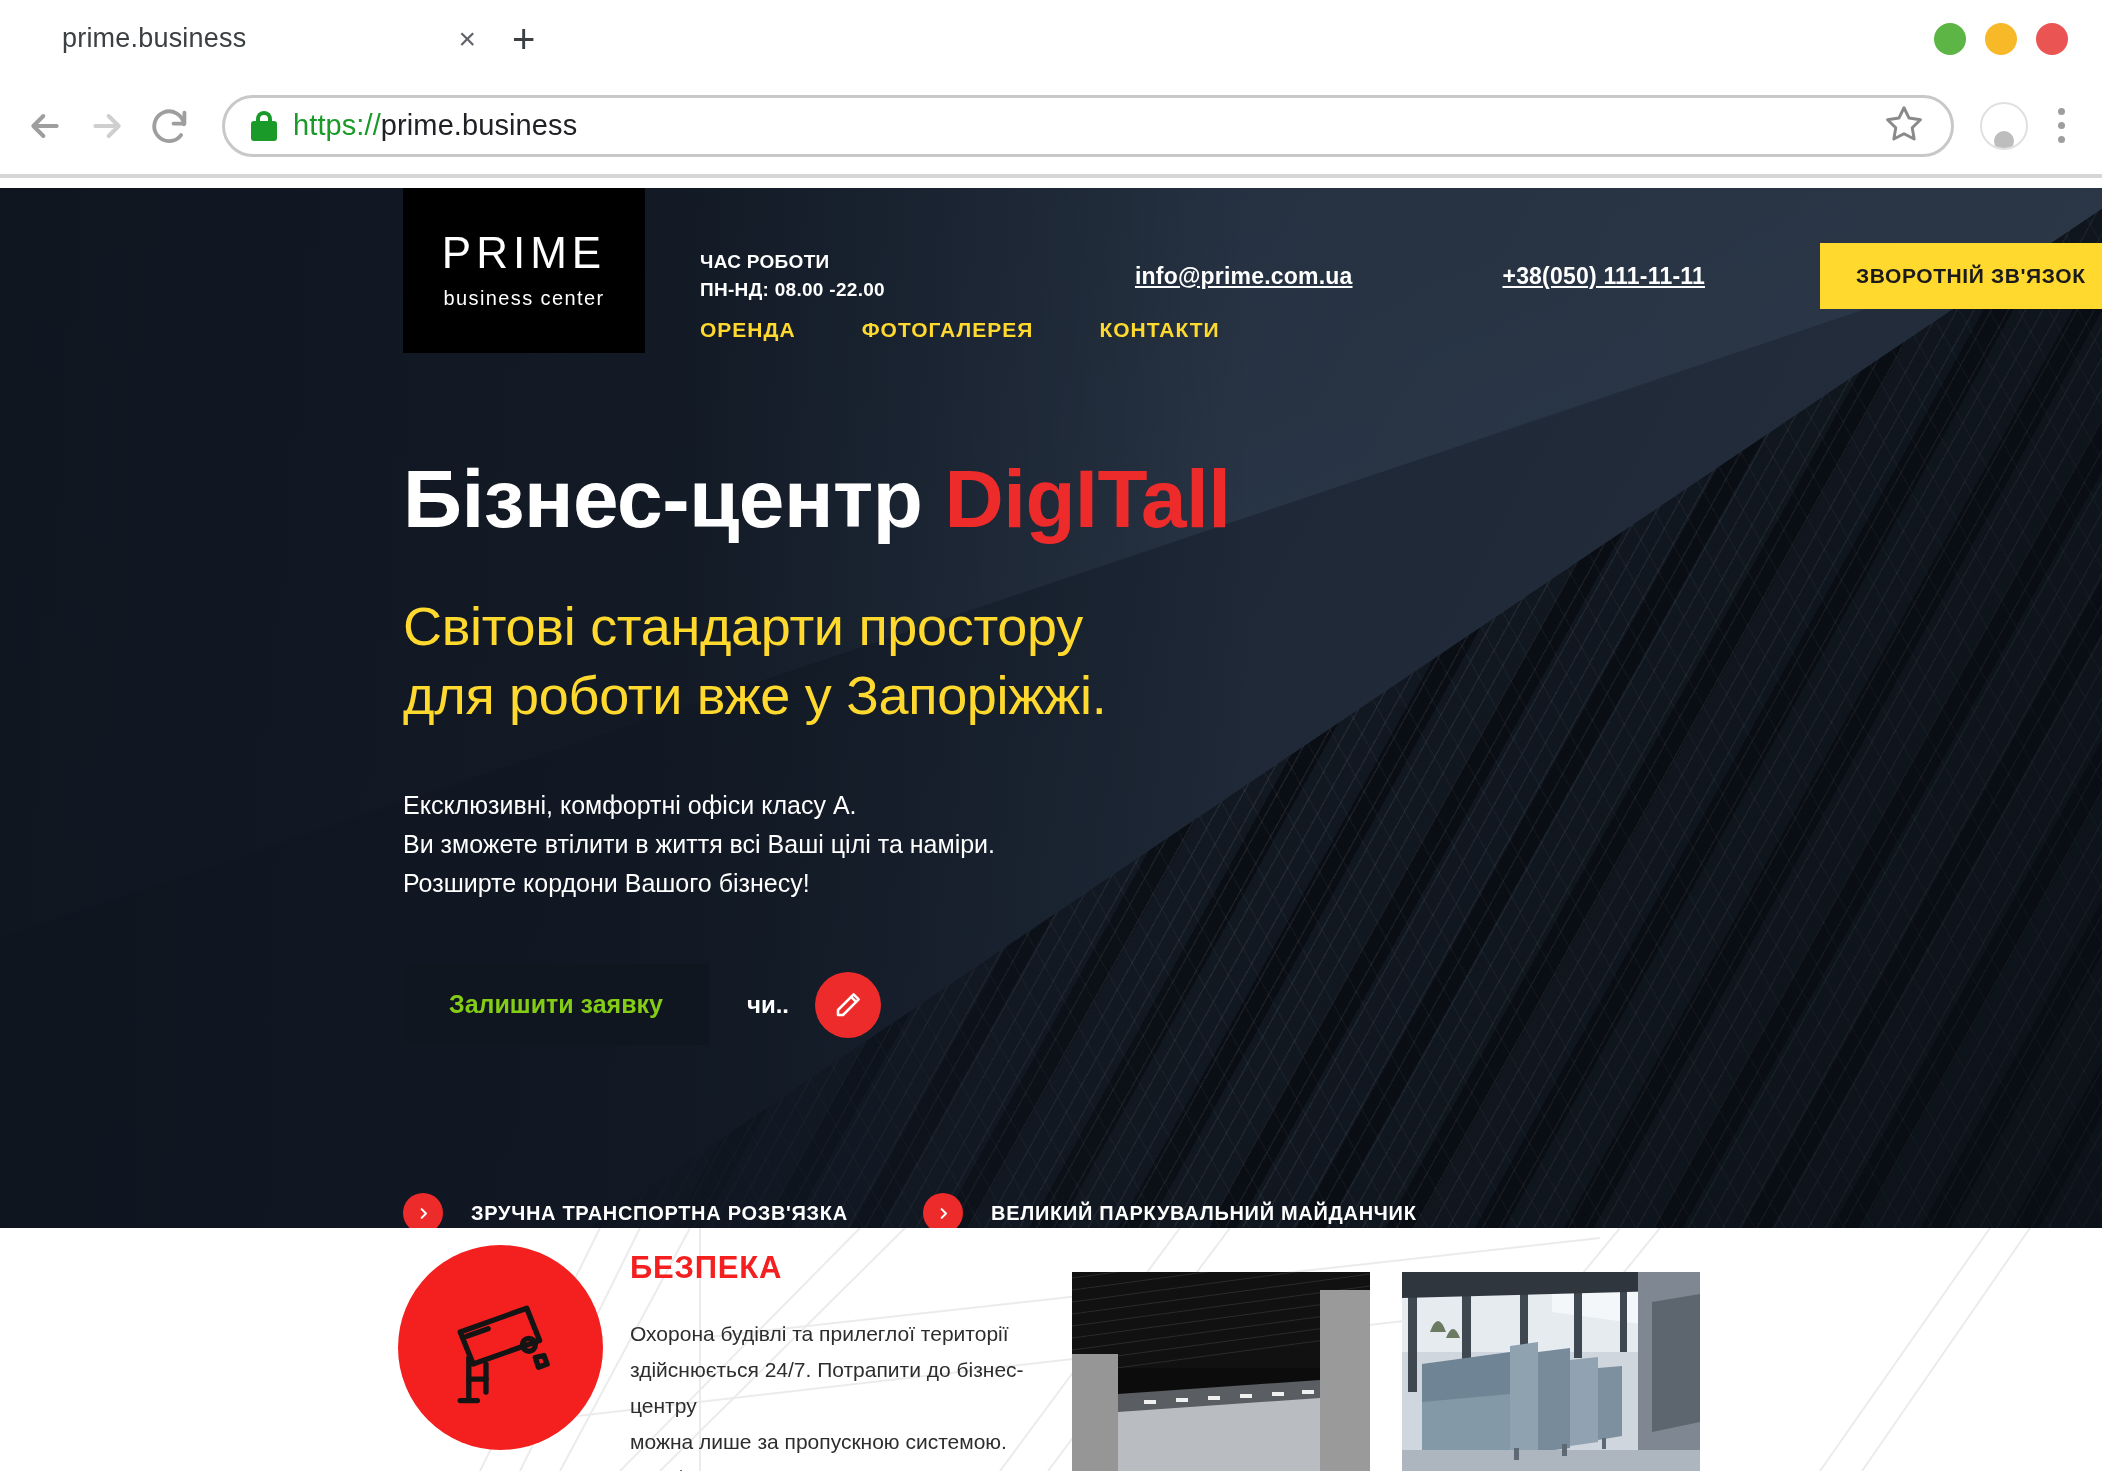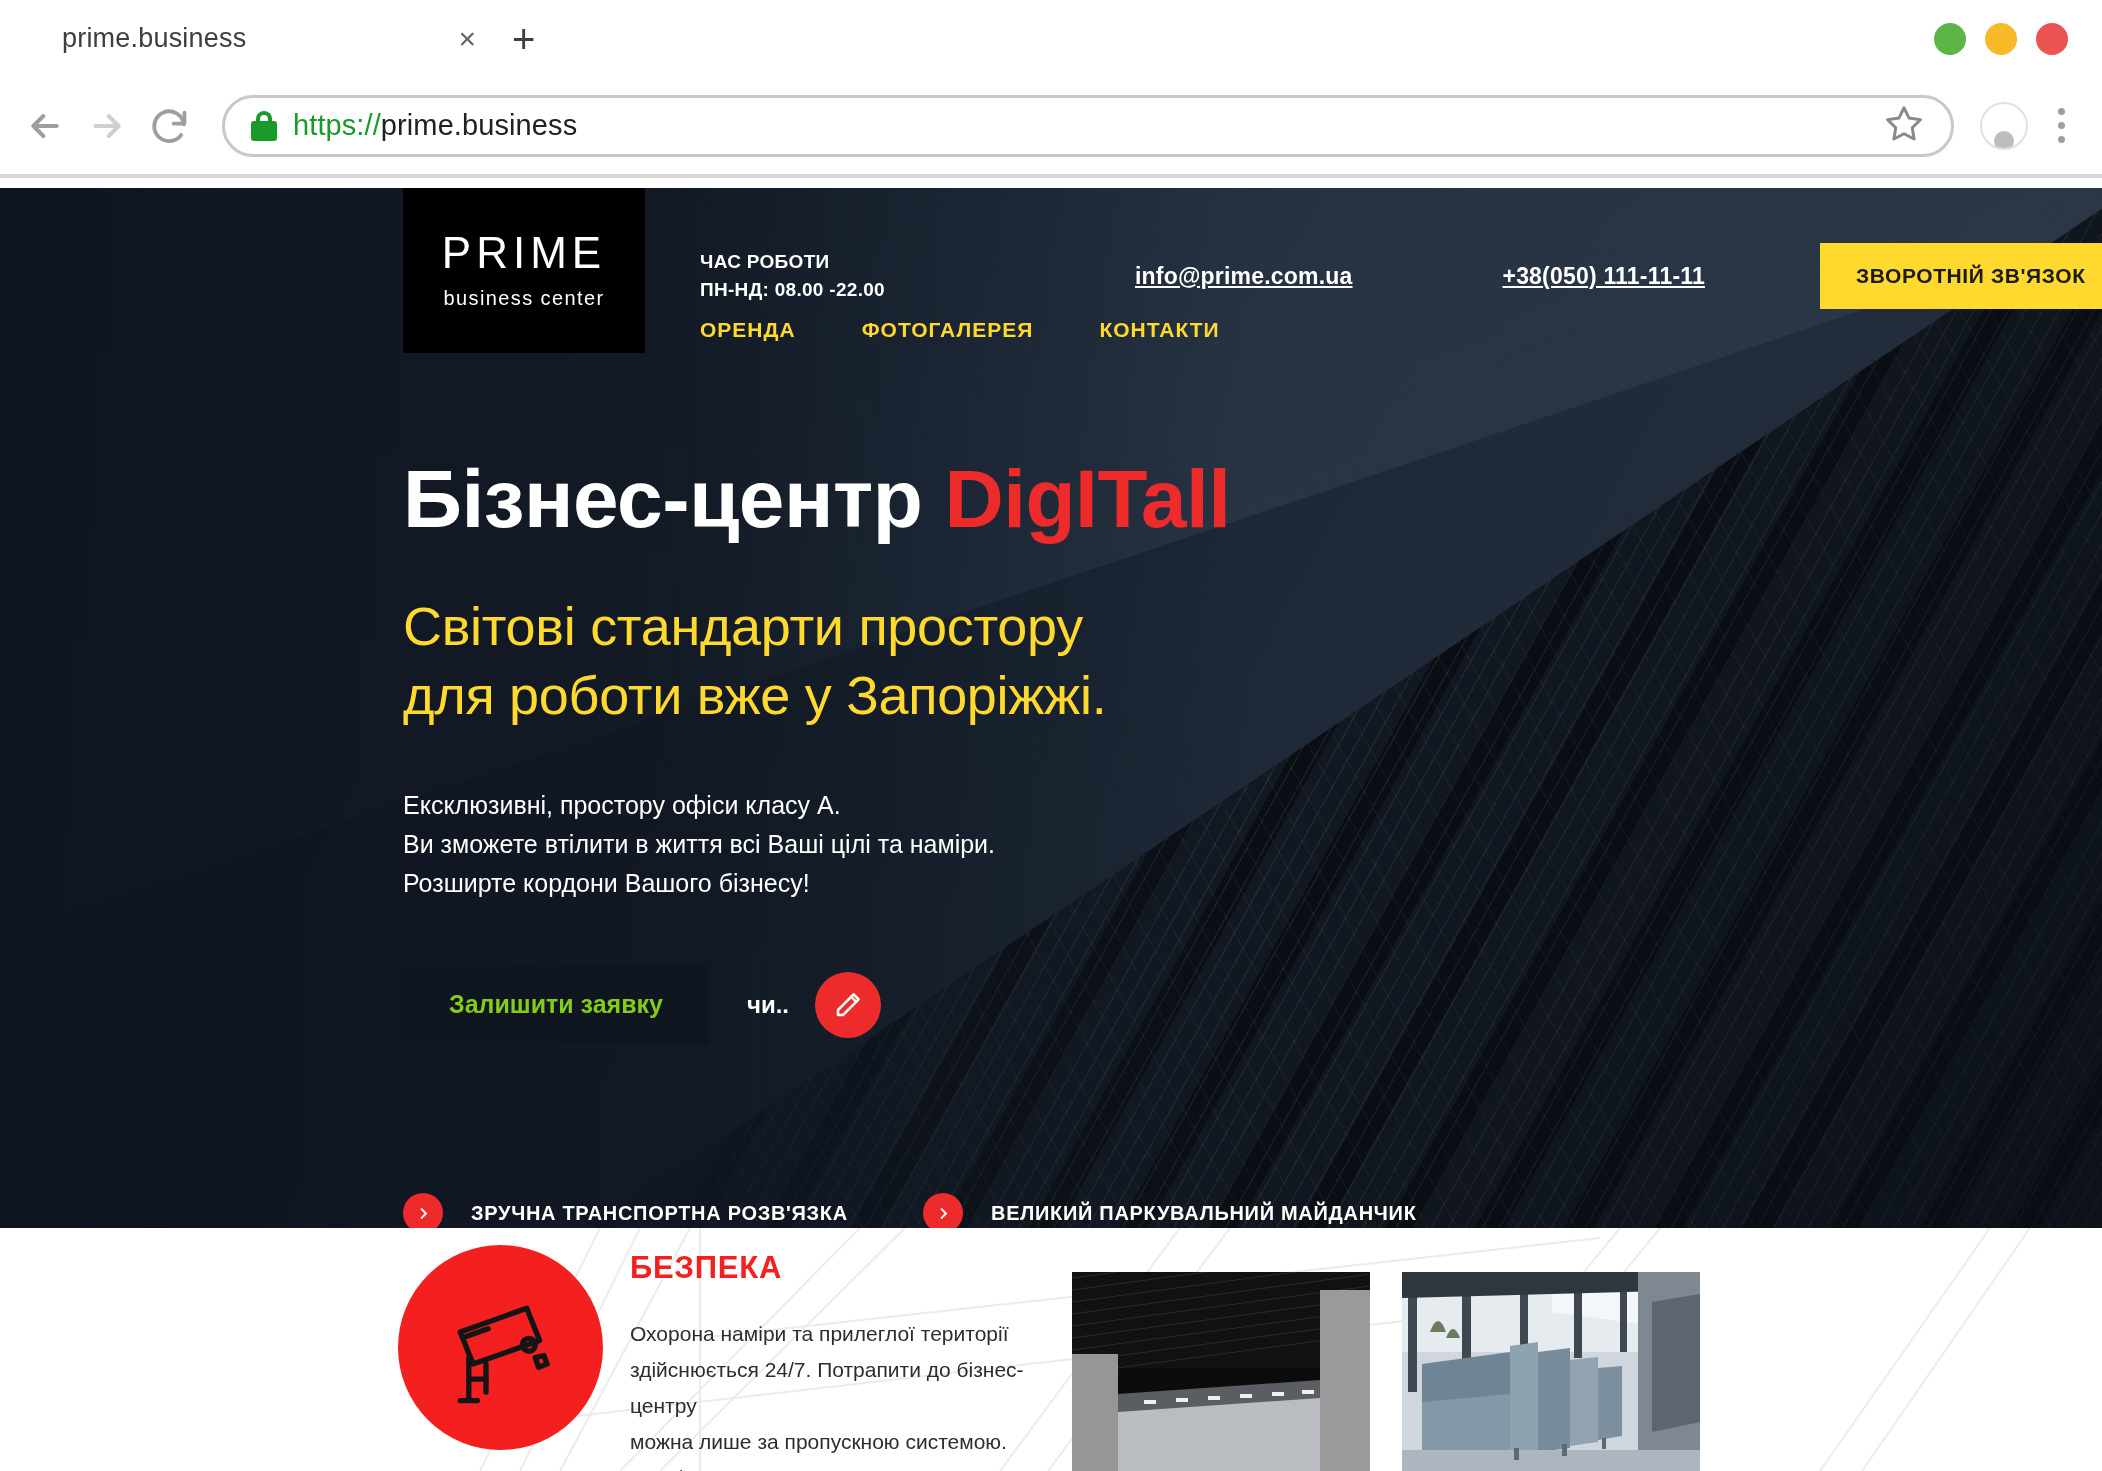--- a/index.html
+++ b/index.html
@@ -261,21 +261,21 @@
 
       <div class="hero-copy">
         <h1 class="h1"><span>Бізнес-центр </span><span class="accent">DigITall</span></h1>
 
         <h2 class="h2">
           <div>Світові стандарти простору</div>
           <div>для роботи вже у Запоріжжі.</div>
         </h2>
 
         <div class="lede">
-          <div>Ексклюзивні, простору офіси класу А.</div>
+          <div>Ексклюзивні, комфортні офіси класу А.</div>
           <div>Ви зможете втілити в життя всі Ваші цілі та наміри.</div>
           <div>Розширте кордони Вашого бізнесу!</div>
         </div>
 
         <div class="actions">
           <button class="btn-dark">Залишити заявку</button>
           <span class="or">чи..</span>
           <button class="btn-pencil">
             <svg width="30" height="30" viewBox="0 0 24 24" fill="none" stroke="#fff" stroke-width="2" stroke-linecap="round" stroke-linejoin="round">
               <path d="M16.5 3.5l4 4L8 20H4v-4z"></path>
@@ -335,21 +335,21 @@
             <path d="M92 64 L100 62 L103 70 L95 73 Z"></path>
             <path d="M46 70 L46 96"></path>
             <path d="M30 64 L30 104 M22 104 L38 104"></path>
             <path d="M30 84 L46 84"></path>
           </svg>
         </div>
 
         <div class="sec-text">
           <div class="sec-title">БЕЗПЕКА</div>
           <div class="sec-body">
-            <div>Охорона наміри та прилеглої території</div>
+            <div>Охорона будівлі та прилеглої території</div>
             <div>здійснюється 24/7. Потрапити до бізнес-центру</div>
             <div>можна лише за пропускною системою.</div>
             <div>Реалізована надсучасна система відеонагляду.</div>
           </div>
         </div>
 
         <div class="photos">
           <div class="photo ph1">
             <svg width="298" height="199" viewBox="0 0 298 199" preserveAspectRatio="none">
               <rect width="298" height="199" fill="#0c0c0c"></rect>

